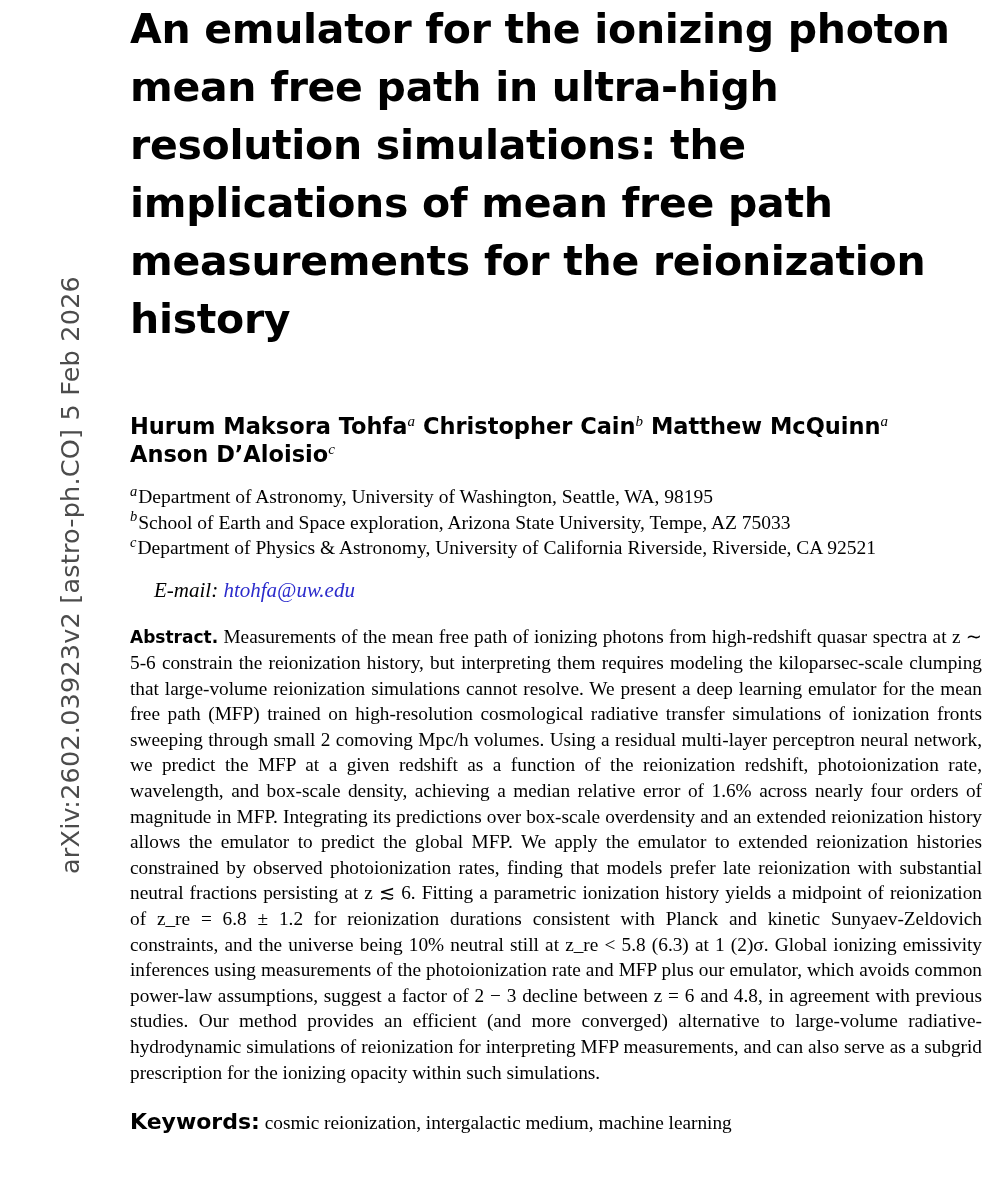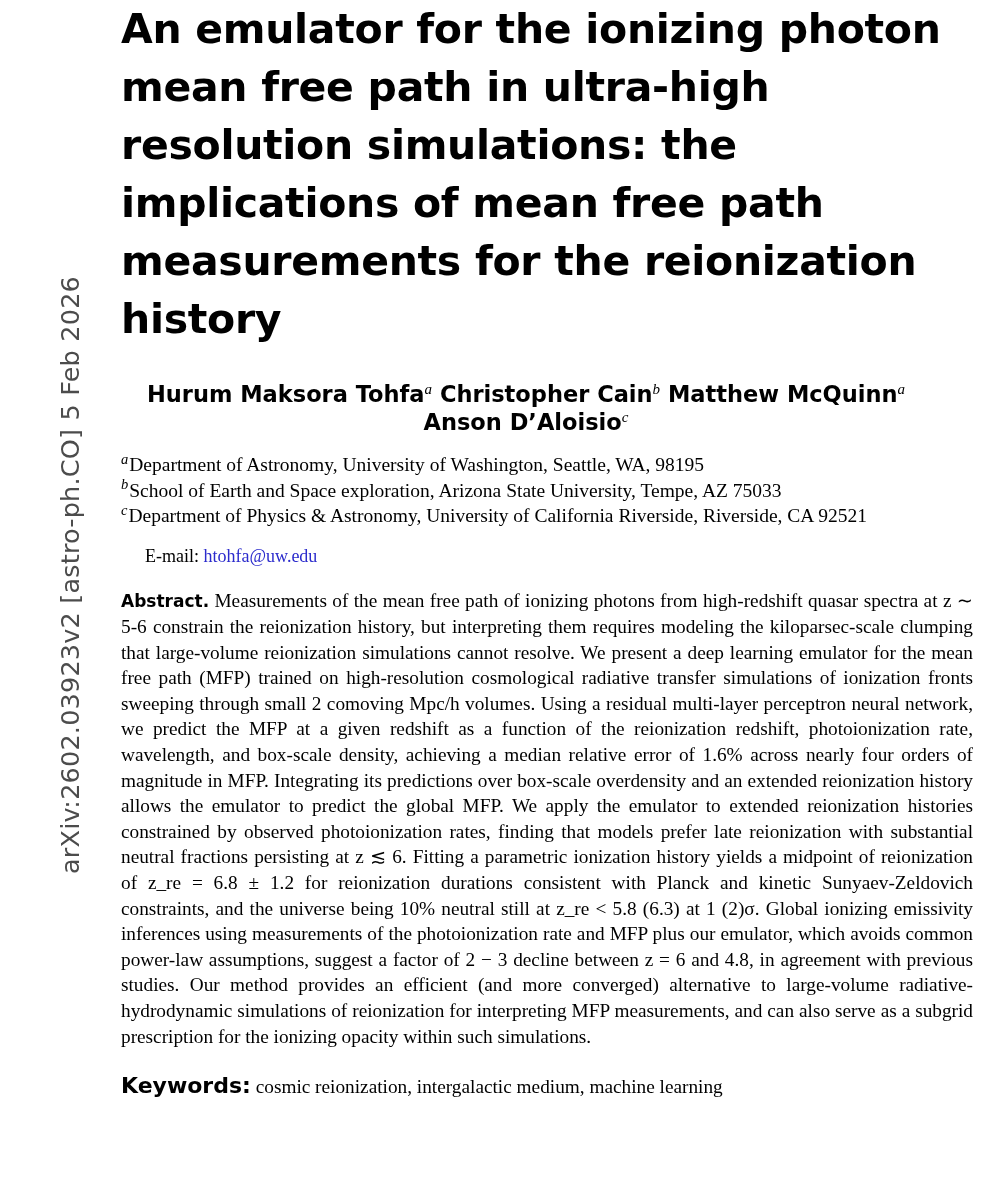--- a/index.html
+++ b/index.html
@@ -27,21 +27,21 @@
     text-align: center;
     font-family: "DejaVu Sans", sans-serif;
     font-size: 25.5px;
     letter-spacing: 0.2px;
     color: #4c4c4c;
     white-space: nowrap;
   }
 
   .page {
     position: absolute;
-    left: 121px;
+    left: 130px;
     top: 0;
     width: 853px;
     height: 1068px;
   }
 
   .title {
     font-family: "DejaVu Sans", sans-serif;
     font-weight: bold;
     font-size: 41px;
     line-height: 58px;
@@ -49,23 +49,22 @@
     margin: 0;
     padding-top: 0px;
     width: 852px;
   }
 
   .authors {
     font-family: "DejaVu Sans", sans-serif;
     font-weight: bold;
     font-size: 22.5px;
     line-height: 28px;
-    margin-top: 32px;
+    margin-top: 64px;
     width: 810px;
-    text-align: center;
   }
   .authors sup {
     font-family: "Liberation Serif", serif;
     font-weight: normal;
     font-style: italic;
     font-size: 15px;
     vertical-align: super;
     line-height: 0;
   }
 
@@ -85,21 +84,22 @@
     font-size: 14.5px;
     vertical-align: super;
     line-height: 0;
     margin-left: -16px;
     padding-right: 1px;
   }
 
   .email {
     margin-top: 17px;
     padding-left: 24px;
-    font-size: 18px;
+    font-size: 21px;
+    font-style: italic;
   }
   .email a {
     color: #2b2bcc;
     text-decoration: none;
   }
 
   .abstract {
     margin-top: 21px;
     font-size: 19.3px;
     line-height: 25.6px;

